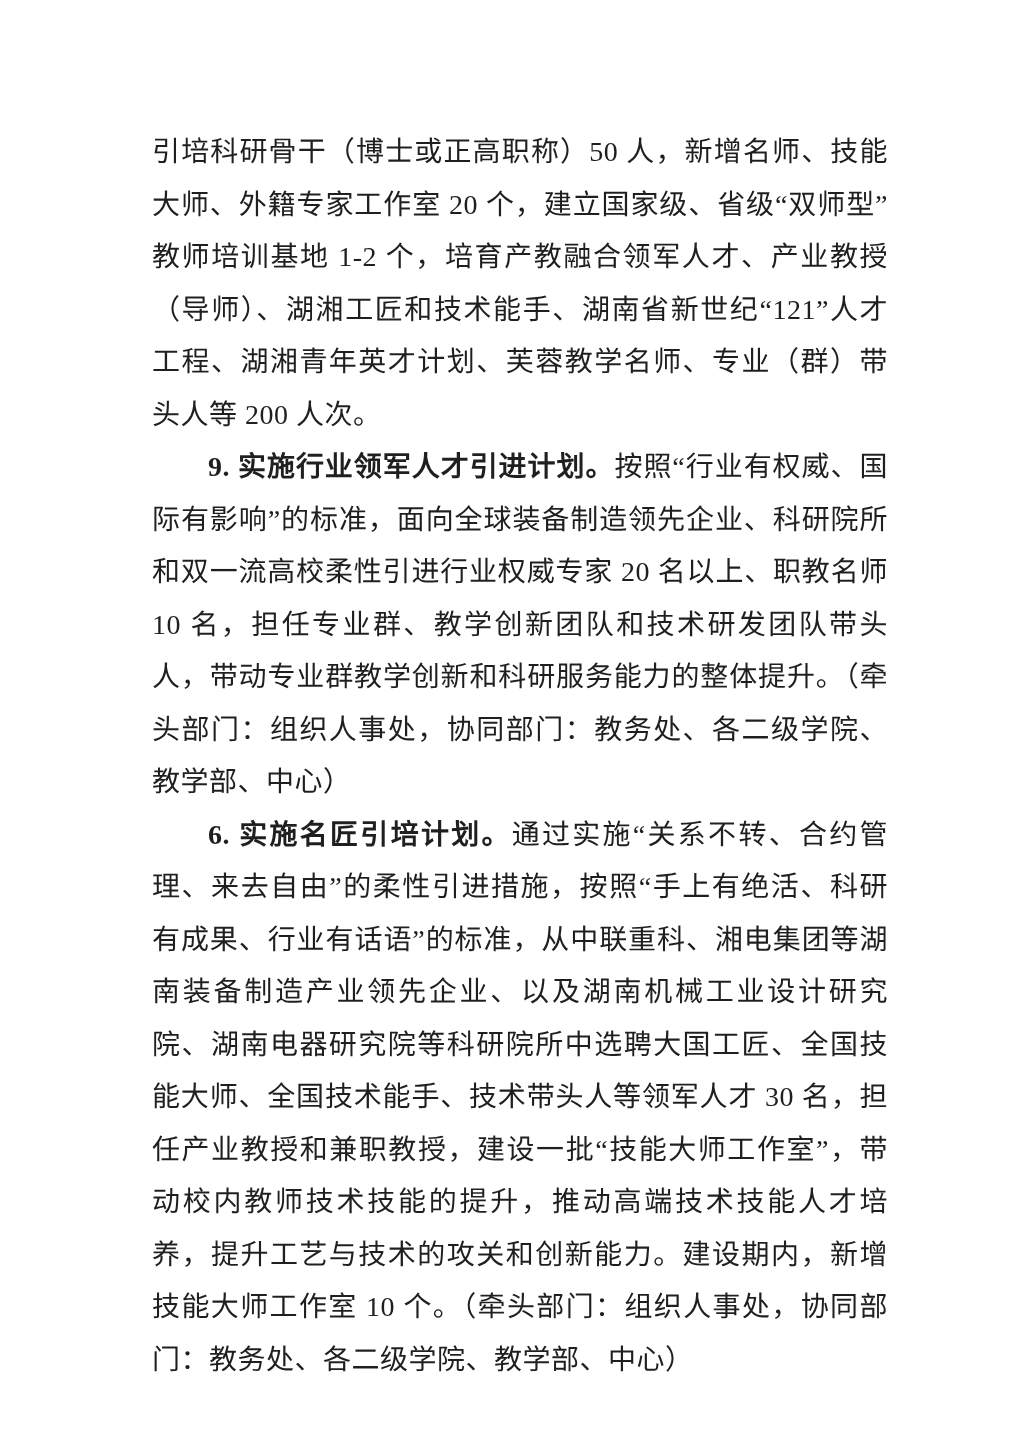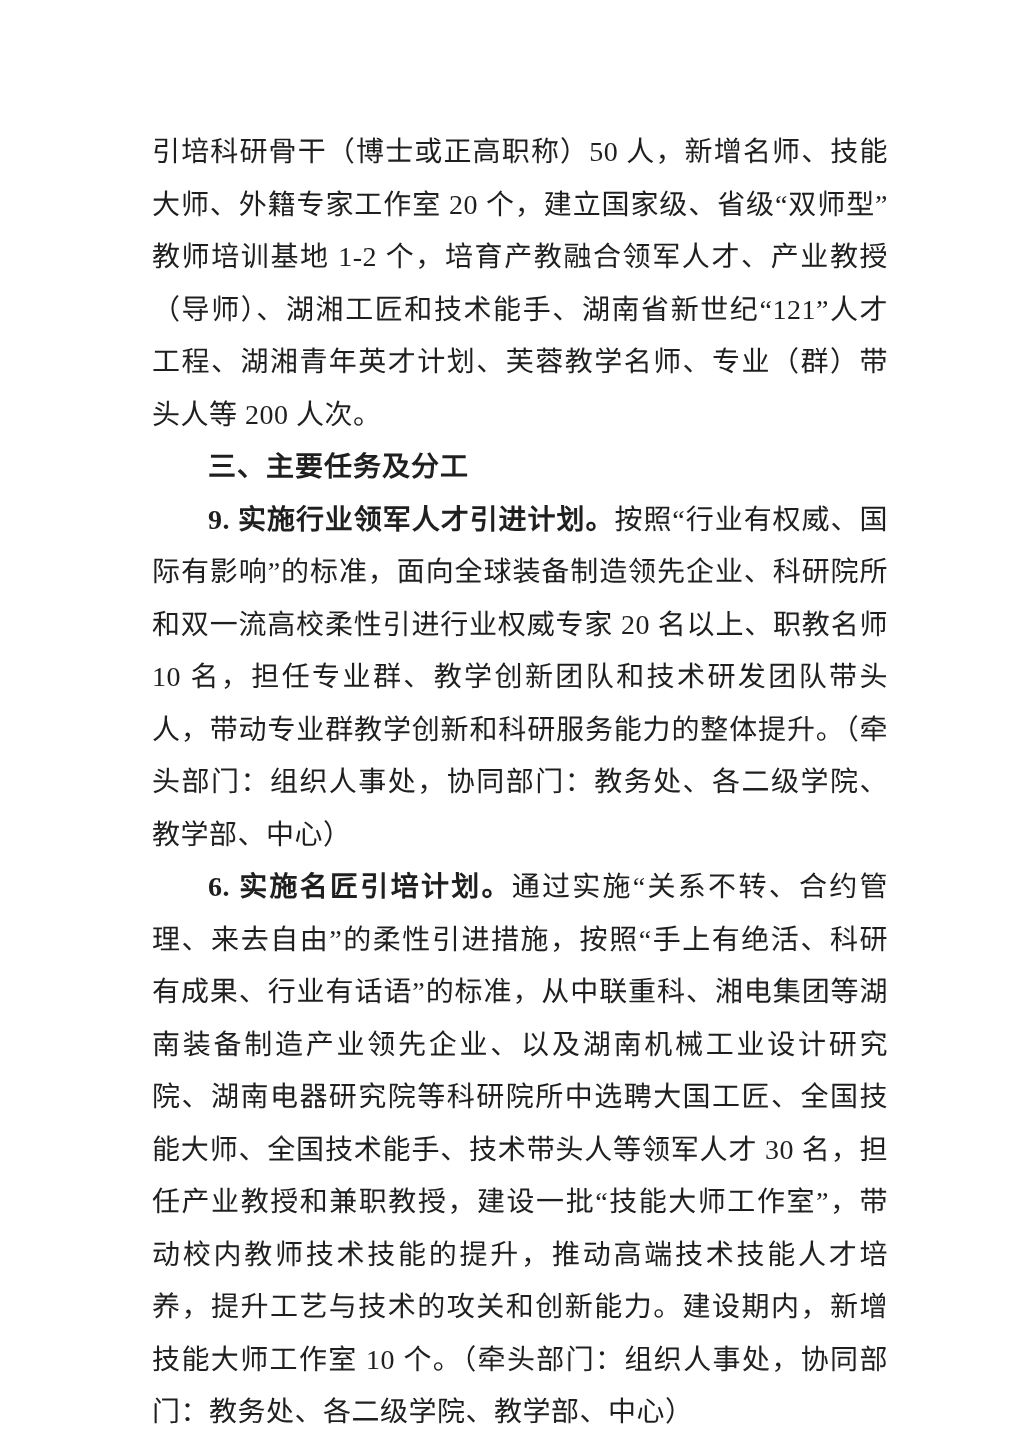--- a/index.html
+++ b/index.html
@@ -64,21 +64,20 @@
   }
 </style>
 </head>
 <body>
 
 <div class="page">
   <div class="content">
 
     <p class="para-continued">引培科研骨干（博士或正高职称）50 人，新增名师、技能大师、外籍专家工作室 20 个，建立国家级、省级“双师型”教师培训基地 1-2 个，培育产教融合领军人才、产业教授（导师）、湖湘工匠和技术能手、湖南省新世纪“121”人才工程、湖湘青年英才计划、芙蓉教学名师、专业（群）带头人等 200 人次。</p>
 
-    <p class="heading-main">三、主要任务及分工</p>
 
 
     <p class="para-indent"><span class="lead-bold">9. 实施行业领军人才引进计划。</span><span>按照“行业有权威、国际有影响”的标准，面向全球装备制造领先企业、科研院所和双一流高校柔性引进行业权威专家 20 名以上、职教名师 10 名，担任专业群、教学创新团队和技术研发团队带头人，带动专业群教学创新和科研服务能力的整体提升。（牵头部门：组织人事处，协同部门：教务处、各二级学院、教学部、中心）</span></p>
 
     <p class="para-indent"><span class="lead-bold">6. 实施名匠引培计划。</span><span>通过实施“关系不转、合约管理、来去自由”的柔性引进措施，按照“手上有绝活、科研有成果、行业有话语”的标准，从中联重科、湘电集团等湖南装备制造产业领先企业、以及湖南机械工业设计研究院、湖南电器研究院等科研院所中选聘大国工匠、全国技能大师、全国技术能手、技术带头人等领军人才 30 名，担任产业教授和兼职教授，建设一批“技能大师工作室”，带动校内教师技术技能的提升，推动高端技术技能人才培养，提升工艺与技术的攻关和创新能力。建设期内，新增技能大师工作室 10 个。（牵头部门：组织人事处，协同部门：教务处、各二级学院、教学部、中心）</span></p>
 
   </div>
 
 </div>
 

